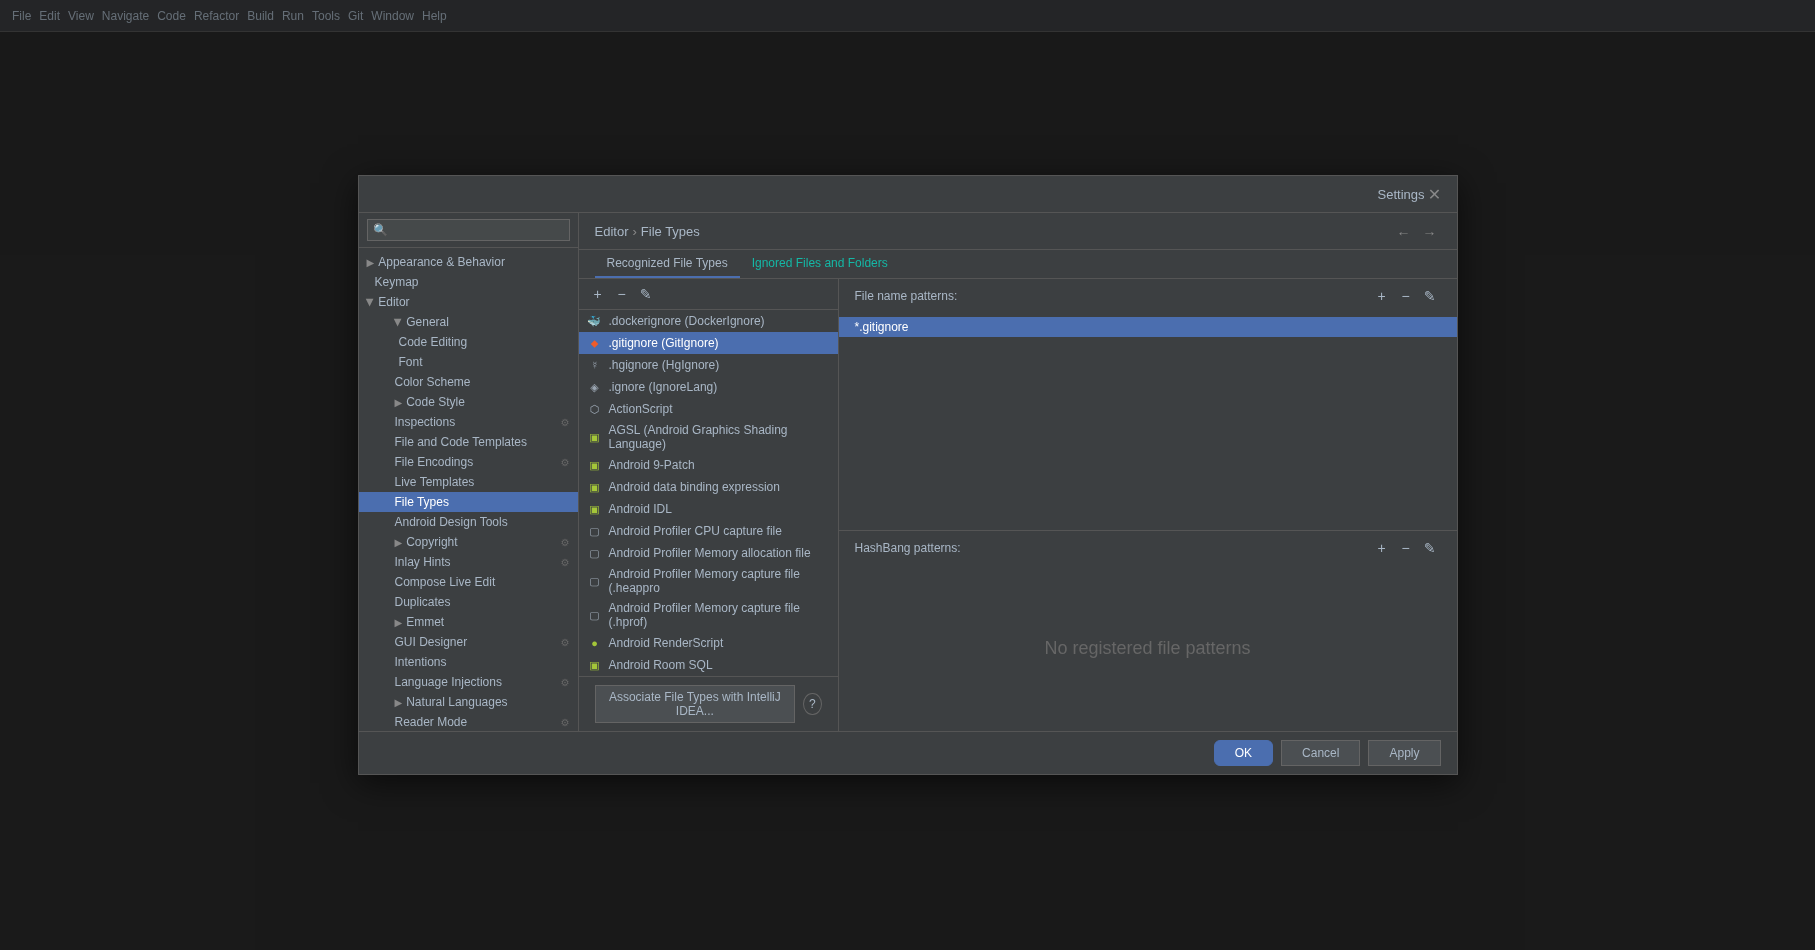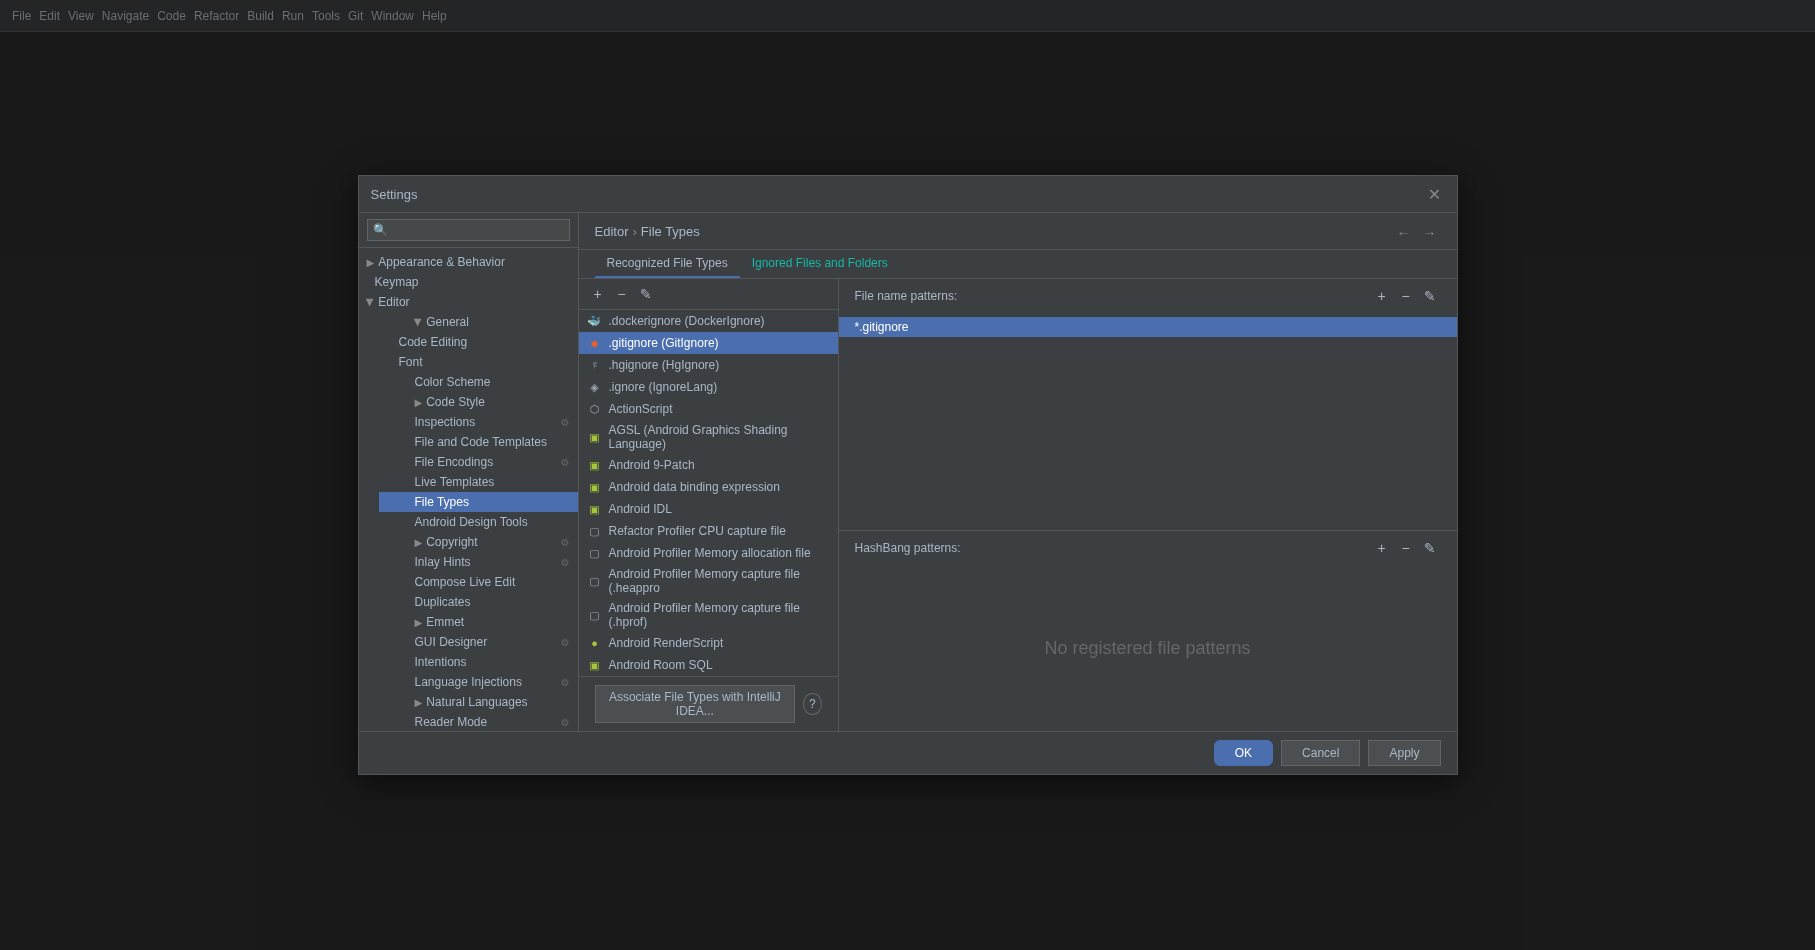--- a/index.html
+++ b/index.html
@@ -43,21 +43,21 @@
       flex-direction: column;
       box-shadow: 0 8px 32px rgba(0,0,0,0.6);
     }
 
     .dialog-titlebar {
       background: #3c3f41;
       border-bottom: 1px solid #555;
       padding: 8px 12px;
       display: flex;
       align-items: center;
-      justify-content: space-between;
+      justify-content: flex-end;
       flex-shrink: 0;
     }
     .dialog-title {
       color: #a9b7c6;
       font-size: 13px;
     }
     .dialog-close {
       cursor: pointer;
       color: #888;
       font-size: 16px;
@@ -108,21 +108,21 @@
       align-items: center;
       gap: 4px;
       color: #a9b7c6;
       font-size: 12px;
     }
     .nav-item.selected { background: #4b6eaf; color: #fff; }
     .nav-item.section-header {
       padding-left: 8px;
       font-weight: 500;
     }
-    .nav-item.child { padding-left: 36px; margin-left: 20px; }
+    .nav-item.child { padding-left: 36px; }
     .nav-item.child2 { padding-left: 40px; }
 
     .expand-arrow {
       font-size: 10px;
       color: #888;
     }
     .expand-arrow.open { transform: rotate(90deg); display: inline-block; }
 
     
     .content-panel {
@@ -607,21 +607,21 @@
                   <span>Android data binding expression</span>
                 </div>
 
                 <div class="filetype-item">
                   <span class="file-icon android">▣</span>
                   <span>Android IDL</span>
                 </div>
 
                 <div class="filetype-item">
                   <span class="file-icon generic">▢</span>
-                  <span>Refactor Profiler CPU capture file</span>
+                  <span>Android Profiler CPU capture file</span>
                 </div>
 
                 <div class="filetype-item">
                   <span class="file-icon generic">▢</span>
                   <span>Android Profiler Memory allocation file</span>
                 </div>
 
                 <div class="filetype-item">
                   <span class="file-icon generic">▢</span>
                   <span>Android Profiler Memory capture file (.heappro</span>

